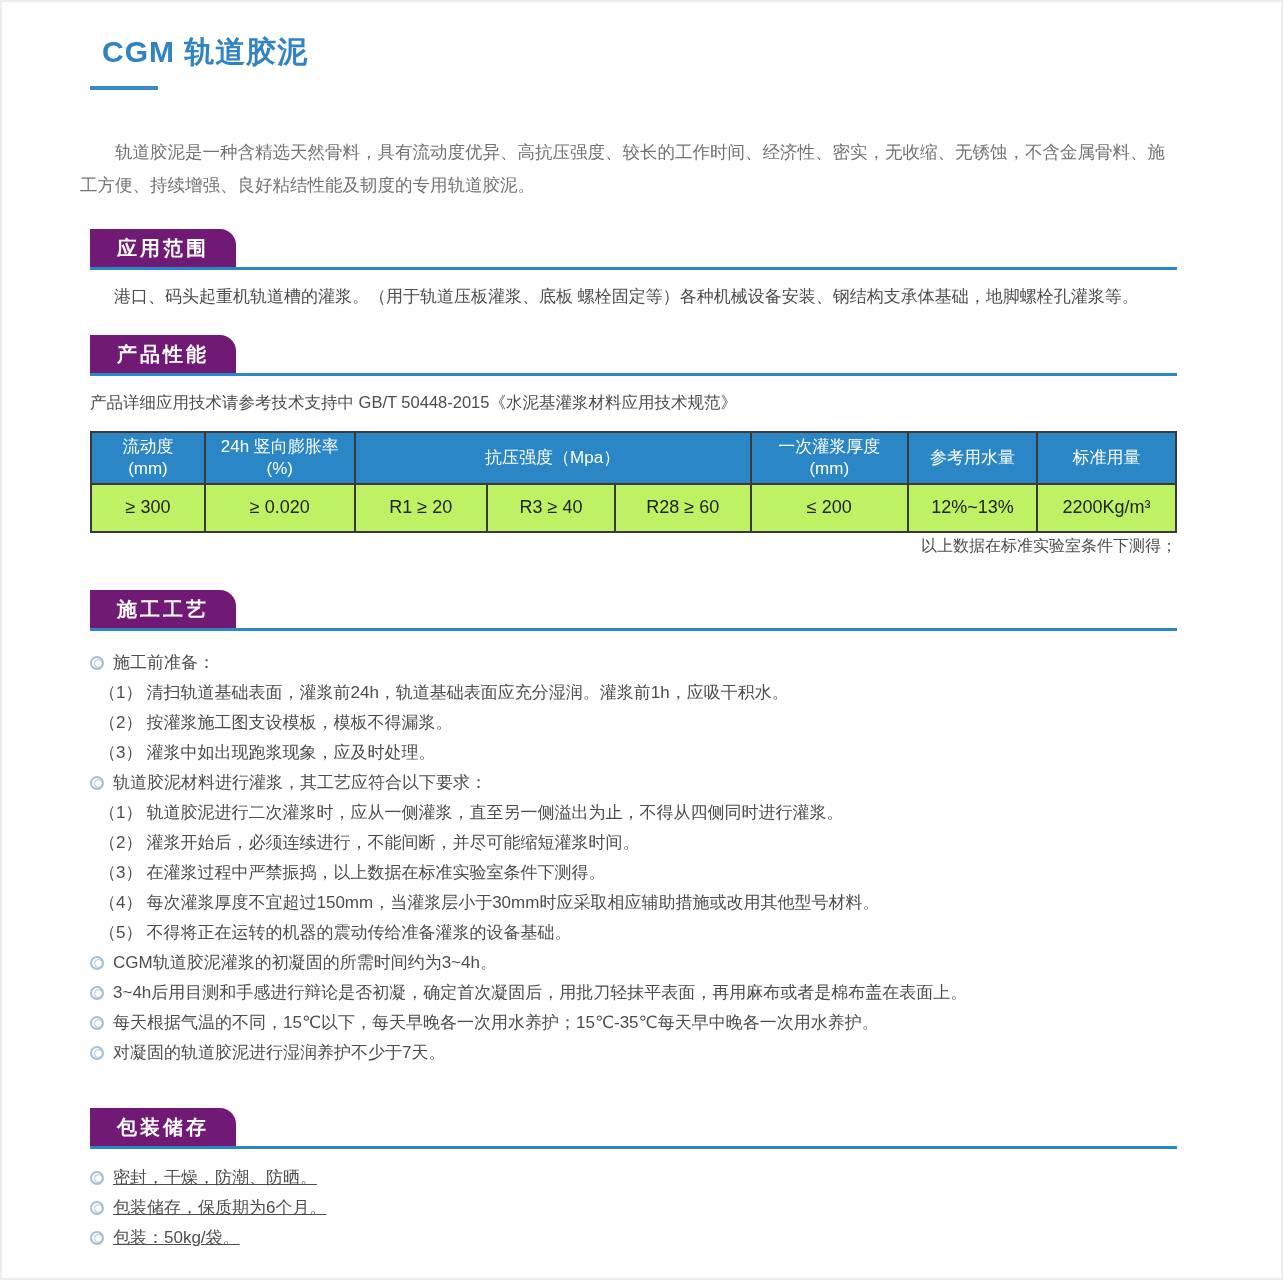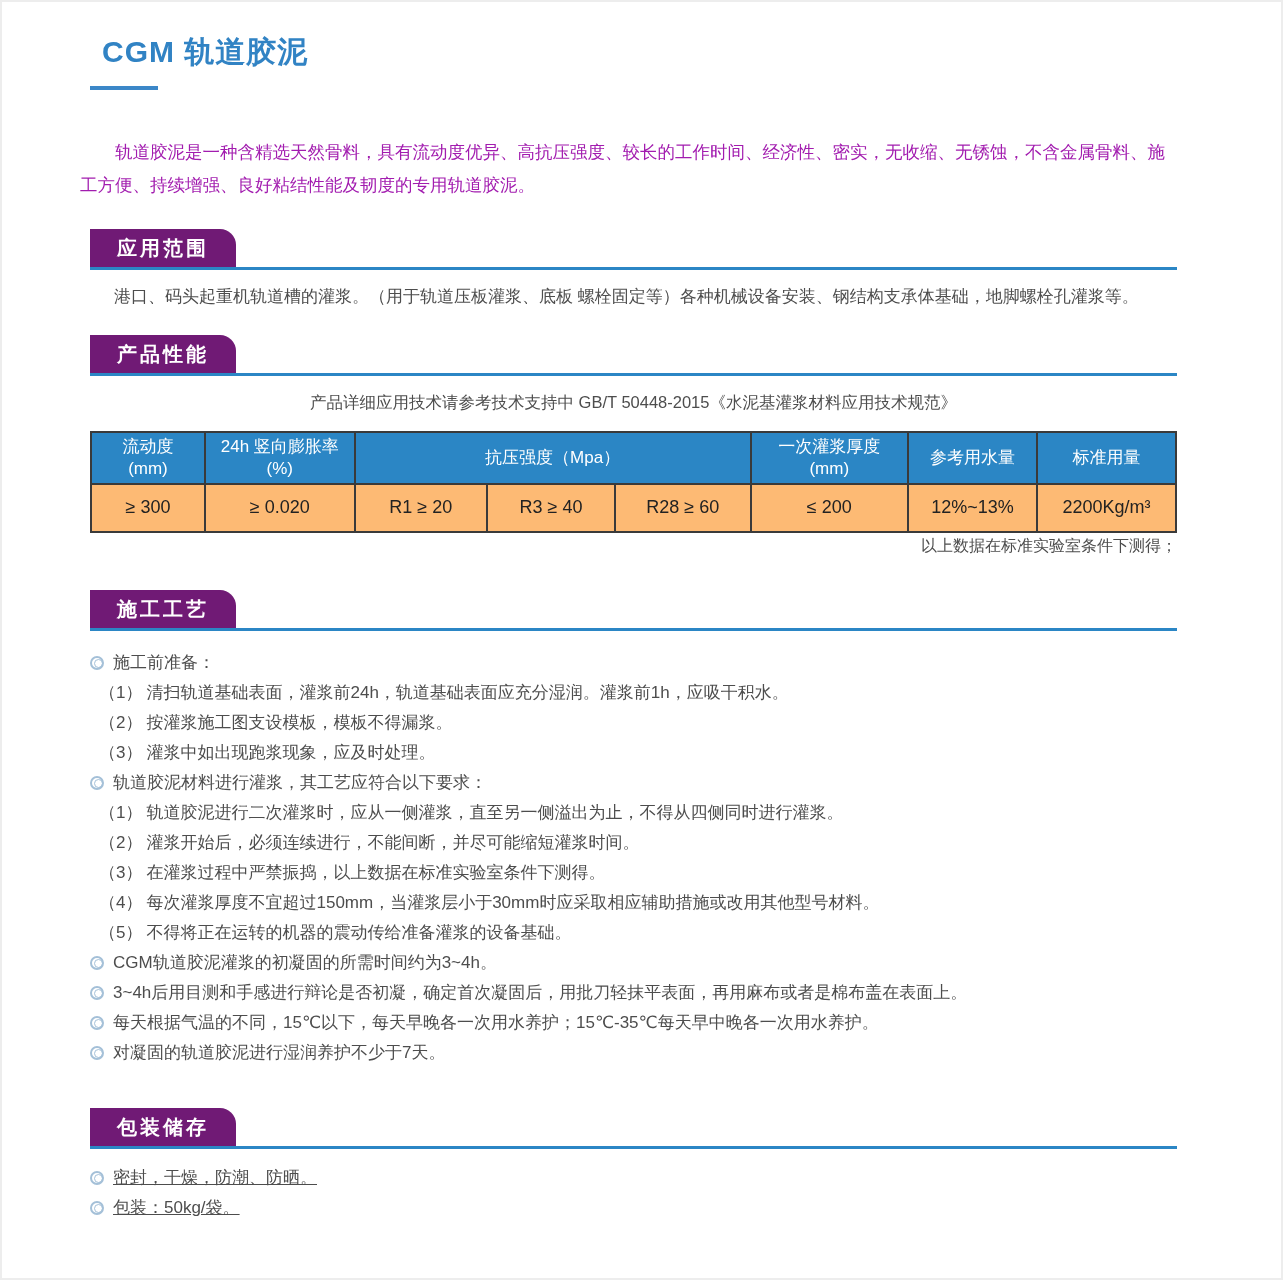--- a/index.html
+++ b/index.html
@@ -31,21 +31,21 @@
     width: 68px; height: 4px;
     background: #3b87c8;
     margin-top: 14px;
   }
 
   
   .intro {
     margin: 46px 0 0 -10px;
     font-size: 17.5px;
     line-height: 33px;
-    color: #a21caf;
+    color: #737373;
     text-indent: 2em;
   }
 
   
   .sec-header {
     border-bottom: 3px solid #2b86c5;
     line-height: 0;
   }
   .badge {
     display: inline-block;
@@ -67,21 +67,21 @@
   
   .sec-body {
     margin: 13px 0 0 -10px;
     font-size: 17px;
     line-height: 27px;
     color: #4d4d4d;
     text-indent: 2em;
   }
   .ref-line {
     margin-top: 16px;
-    text-align: center;
+    text-align: left;
     font-size: 16.5px;
     color: #4d4d4d;
   }
 
   
   table.perf {
     width: 100%;
     border-collapse: collapse;
     margin-top: 9px;
     table-layout: fixed;
@@ -97,21 +97,21 @@
     color: #fff;
     font-weight: normal;
     font-size: 17px;
     line-height: 22px;
     height: 52px;
   }
   table.perf tbody td {
     height: 48px;
     font-size: 18px;
     color: #222;
-    background: #fdba74;
+    background: #bef264;
   }
   .note {
     margin-top: 3px;
     font-size: 16px;
     color: #4d4d4d;
     text-align: right;
   }
 
   
   ul.items {
@@ -235,16 +235,17 @@
     <li class="li-circle"><span class="ring"></span><span>3~4h后用目测和手感进行辩论是否初凝，确定首次凝固后，用批刀轻抹平表面，再用麻布或者是棉布盖在表面上。</span></li>
     <li class="li-circle"><span class="ring"></span><span>每天根据气温的不同，15℃以下，每天早晚各一次用水养护；15℃-35℃每天早中晚各一次用水养护。</span></li>
     <li class="li-circle"><span class="ring"></span><span>对凝固的轨道胶泥进行湿润养护不少于7天。</span></li>
   </ul>
 
   <div class="sec-header mt-pack">
     <span class="badge">包装储存</span>
   </div>
   <ul class="items pack">
     <li class="li-circle"><span class="ring"></span><span>密封，干燥，防潮、防晒。</span></li>
+    <li class="li-circle"><span class="ring"></span><span>包装储存，保质期为6个月。</span></li>
     <li class="li-circle"><span class="ring"></span><span>包装：50kg/袋。</span></li>
   </ul>
 
 </div>
 
 </body></html>

